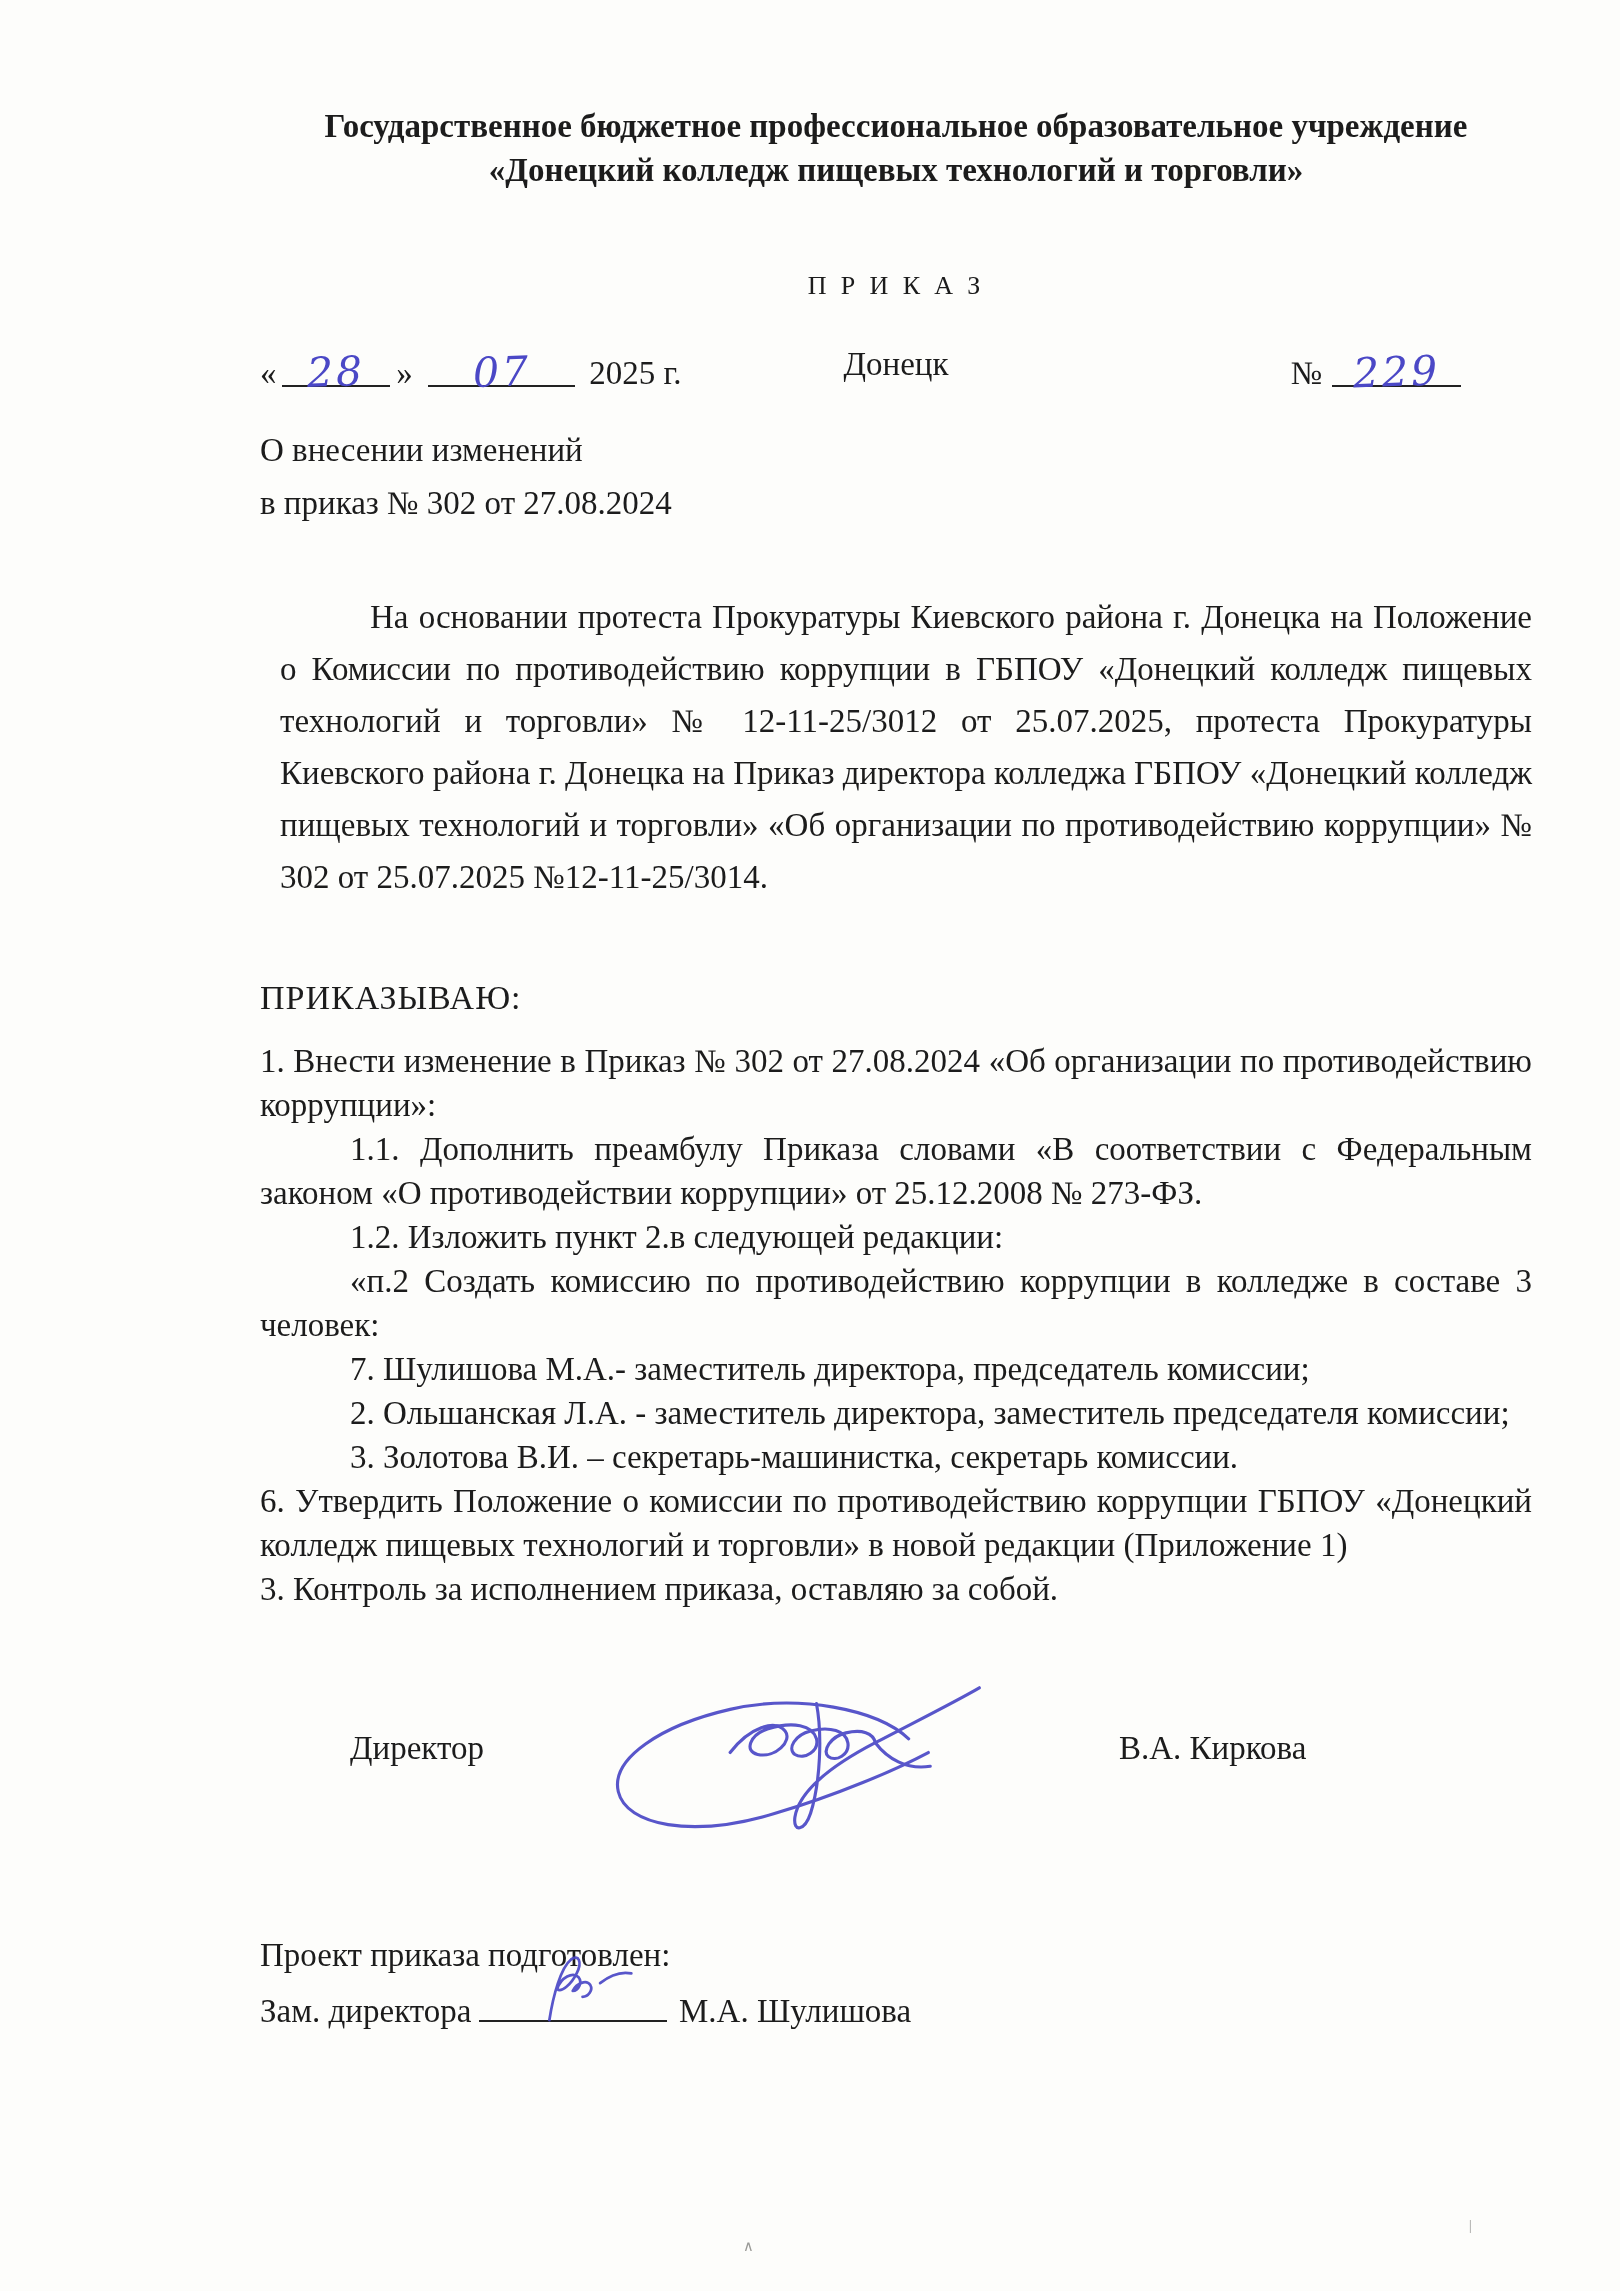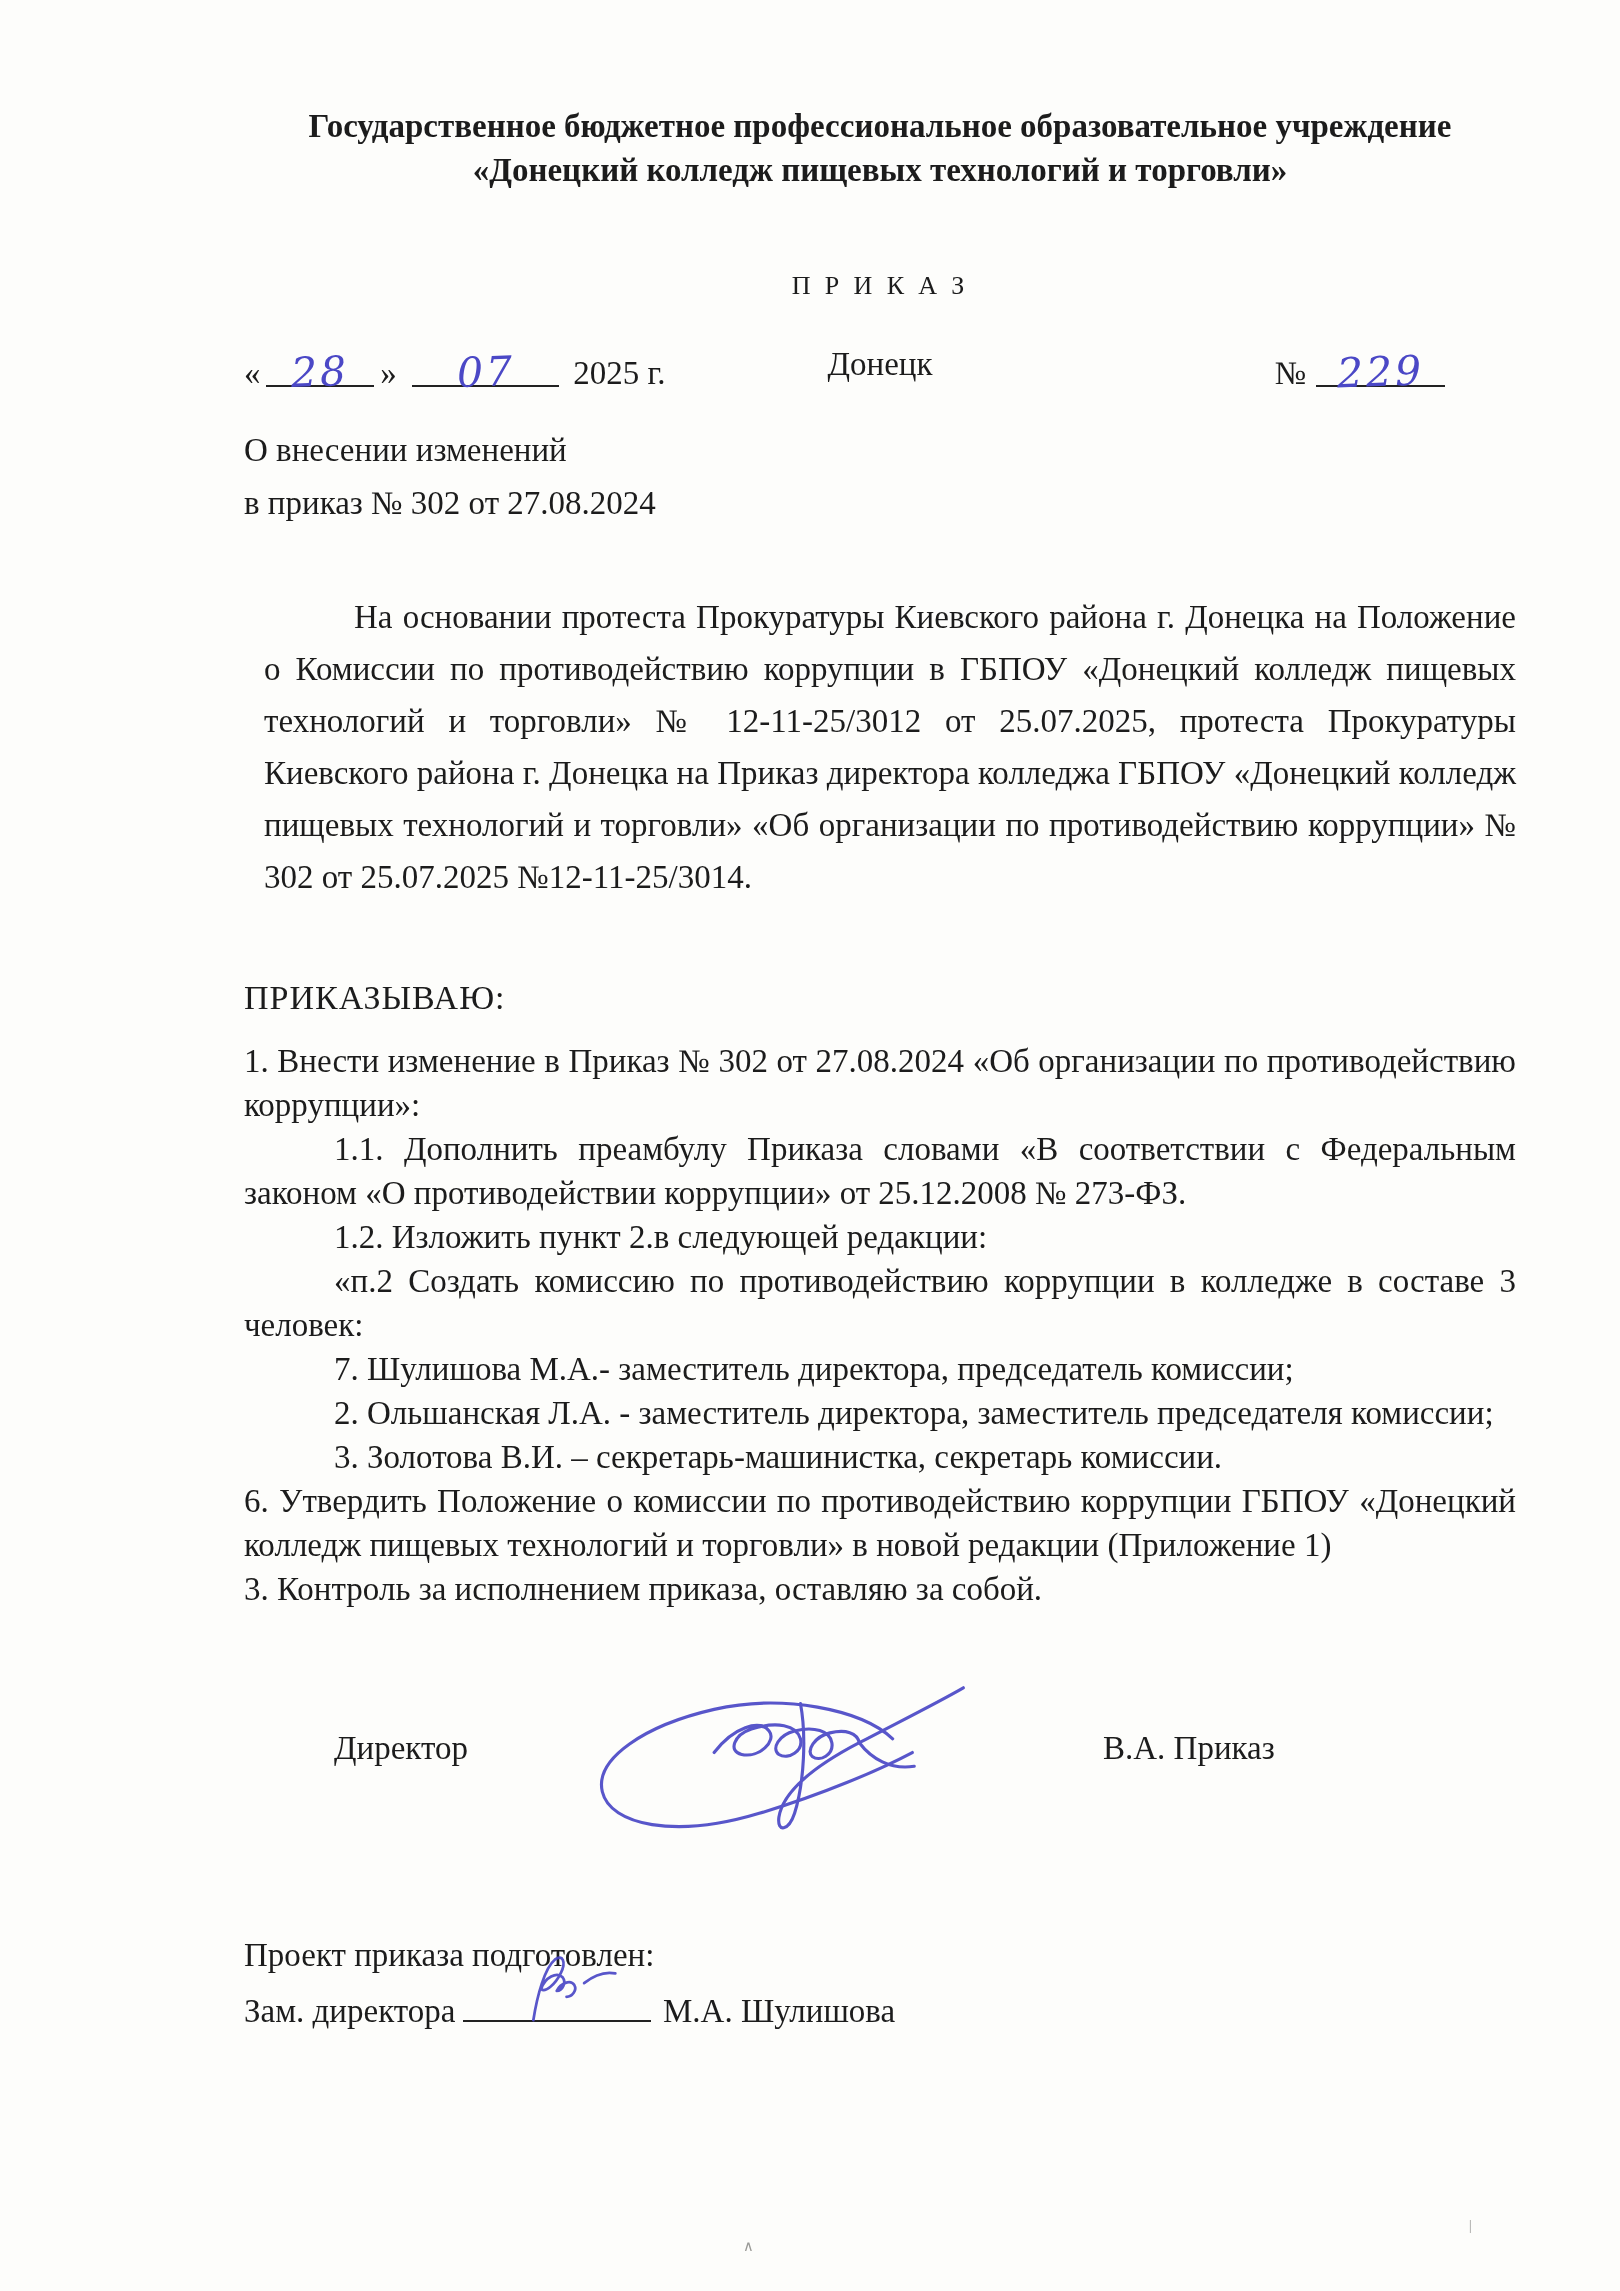--- a/index.html
+++ b/index.html
@@ -13,21 +13,21 @@
     height: 2292px;
     margin: 0 auto;
     background: #fdfdfb;
     color: #1c1c1c;
     font-family: "Liberation Serif", "DejaVu Serif", serif;
     font-size: 33px;
     overflow: hidden;
   }
   .content {
     position: absolute;
-    left: 244px;
+    left: 260px;
     top: 0;
     width: 1272px;
   }
   
   .org-header {
     margin-top: 104px;
     text-align: center;
     font-weight: bold;
     font-size: 33px;
     line-height: 44px;
@@ -183,21 +183,21 @@
     </div>
 
     <div class="sign-row">
       <span class="sign-position">Директор</span>
       <svg class="sign-svg" viewBox="0 0 420 210" fill="none" stroke="#4b48c6" stroke-width="3.2" stroke-linecap="round" stroke-linejoin="round" opacity="0.92">
         <path d="M 332 64 C 300 34, 220 18, 150 34 C 80 50, 28 84, 36 118 C 44 152, 110 166, 196 140 C 260 121, 318 96, 352 78"></path>
         <path d="M 150 78 C 170 52, 196 44, 206 56 C 214 66, 196 84, 178 80 C 164 77, 170 60, 188 54 C 214 46, 234 50, 238 64 C 241 76, 226 86, 216 80 C 208 74, 216 60, 232 56 C 252 51, 268 56, 270 68 C 272 80, 258 88, 250 82 C 244 76, 252 62, 268 58 C 284 54, 296 58, 298 68"></path>
         <path d="M 238 28 C 244 60, 242 108, 232 140 C 226 158, 214 160, 216 144 C 220 118, 252 92, 298 68 C 338 47, 380 26, 404 12"></path>
         <path d="M 298 68 C 310 84, 330 96, 354 92"></path>
       </svg>
-      <span class="sign-name">В.А. Приказ</span>
+      <span class="sign-name">В.А. Киркова</span>
     </div>
 
     <div class="footer">
       <div>Проект приказа подготовлен:</div>
       <div class="footer-line2">
         <span>Зам. директора</span><span class="sig-line">
           <svg class="small-sig-svg" viewBox="0 0 130 84" fill="none" stroke="#4b48c6" stroke-width="2.8" stroke-linecap="round" stroke-linejoin="round" opacity="0.92">
             <path d="M 30 74 C 34 48, 42 20, 52 12 C 60 6, 64 14, 58 26 C 52 38, 42 46, 38 42 C 42 30, 54 24, 60 30 C 64 35, 60 44, 54 44 C 58 36, 68 32, 72 38 C 75 43, 70 50, 64 50"></path>
             <path d="M 82 36 C 92 28, 104 24, 114 26"></path>
           </svg>

